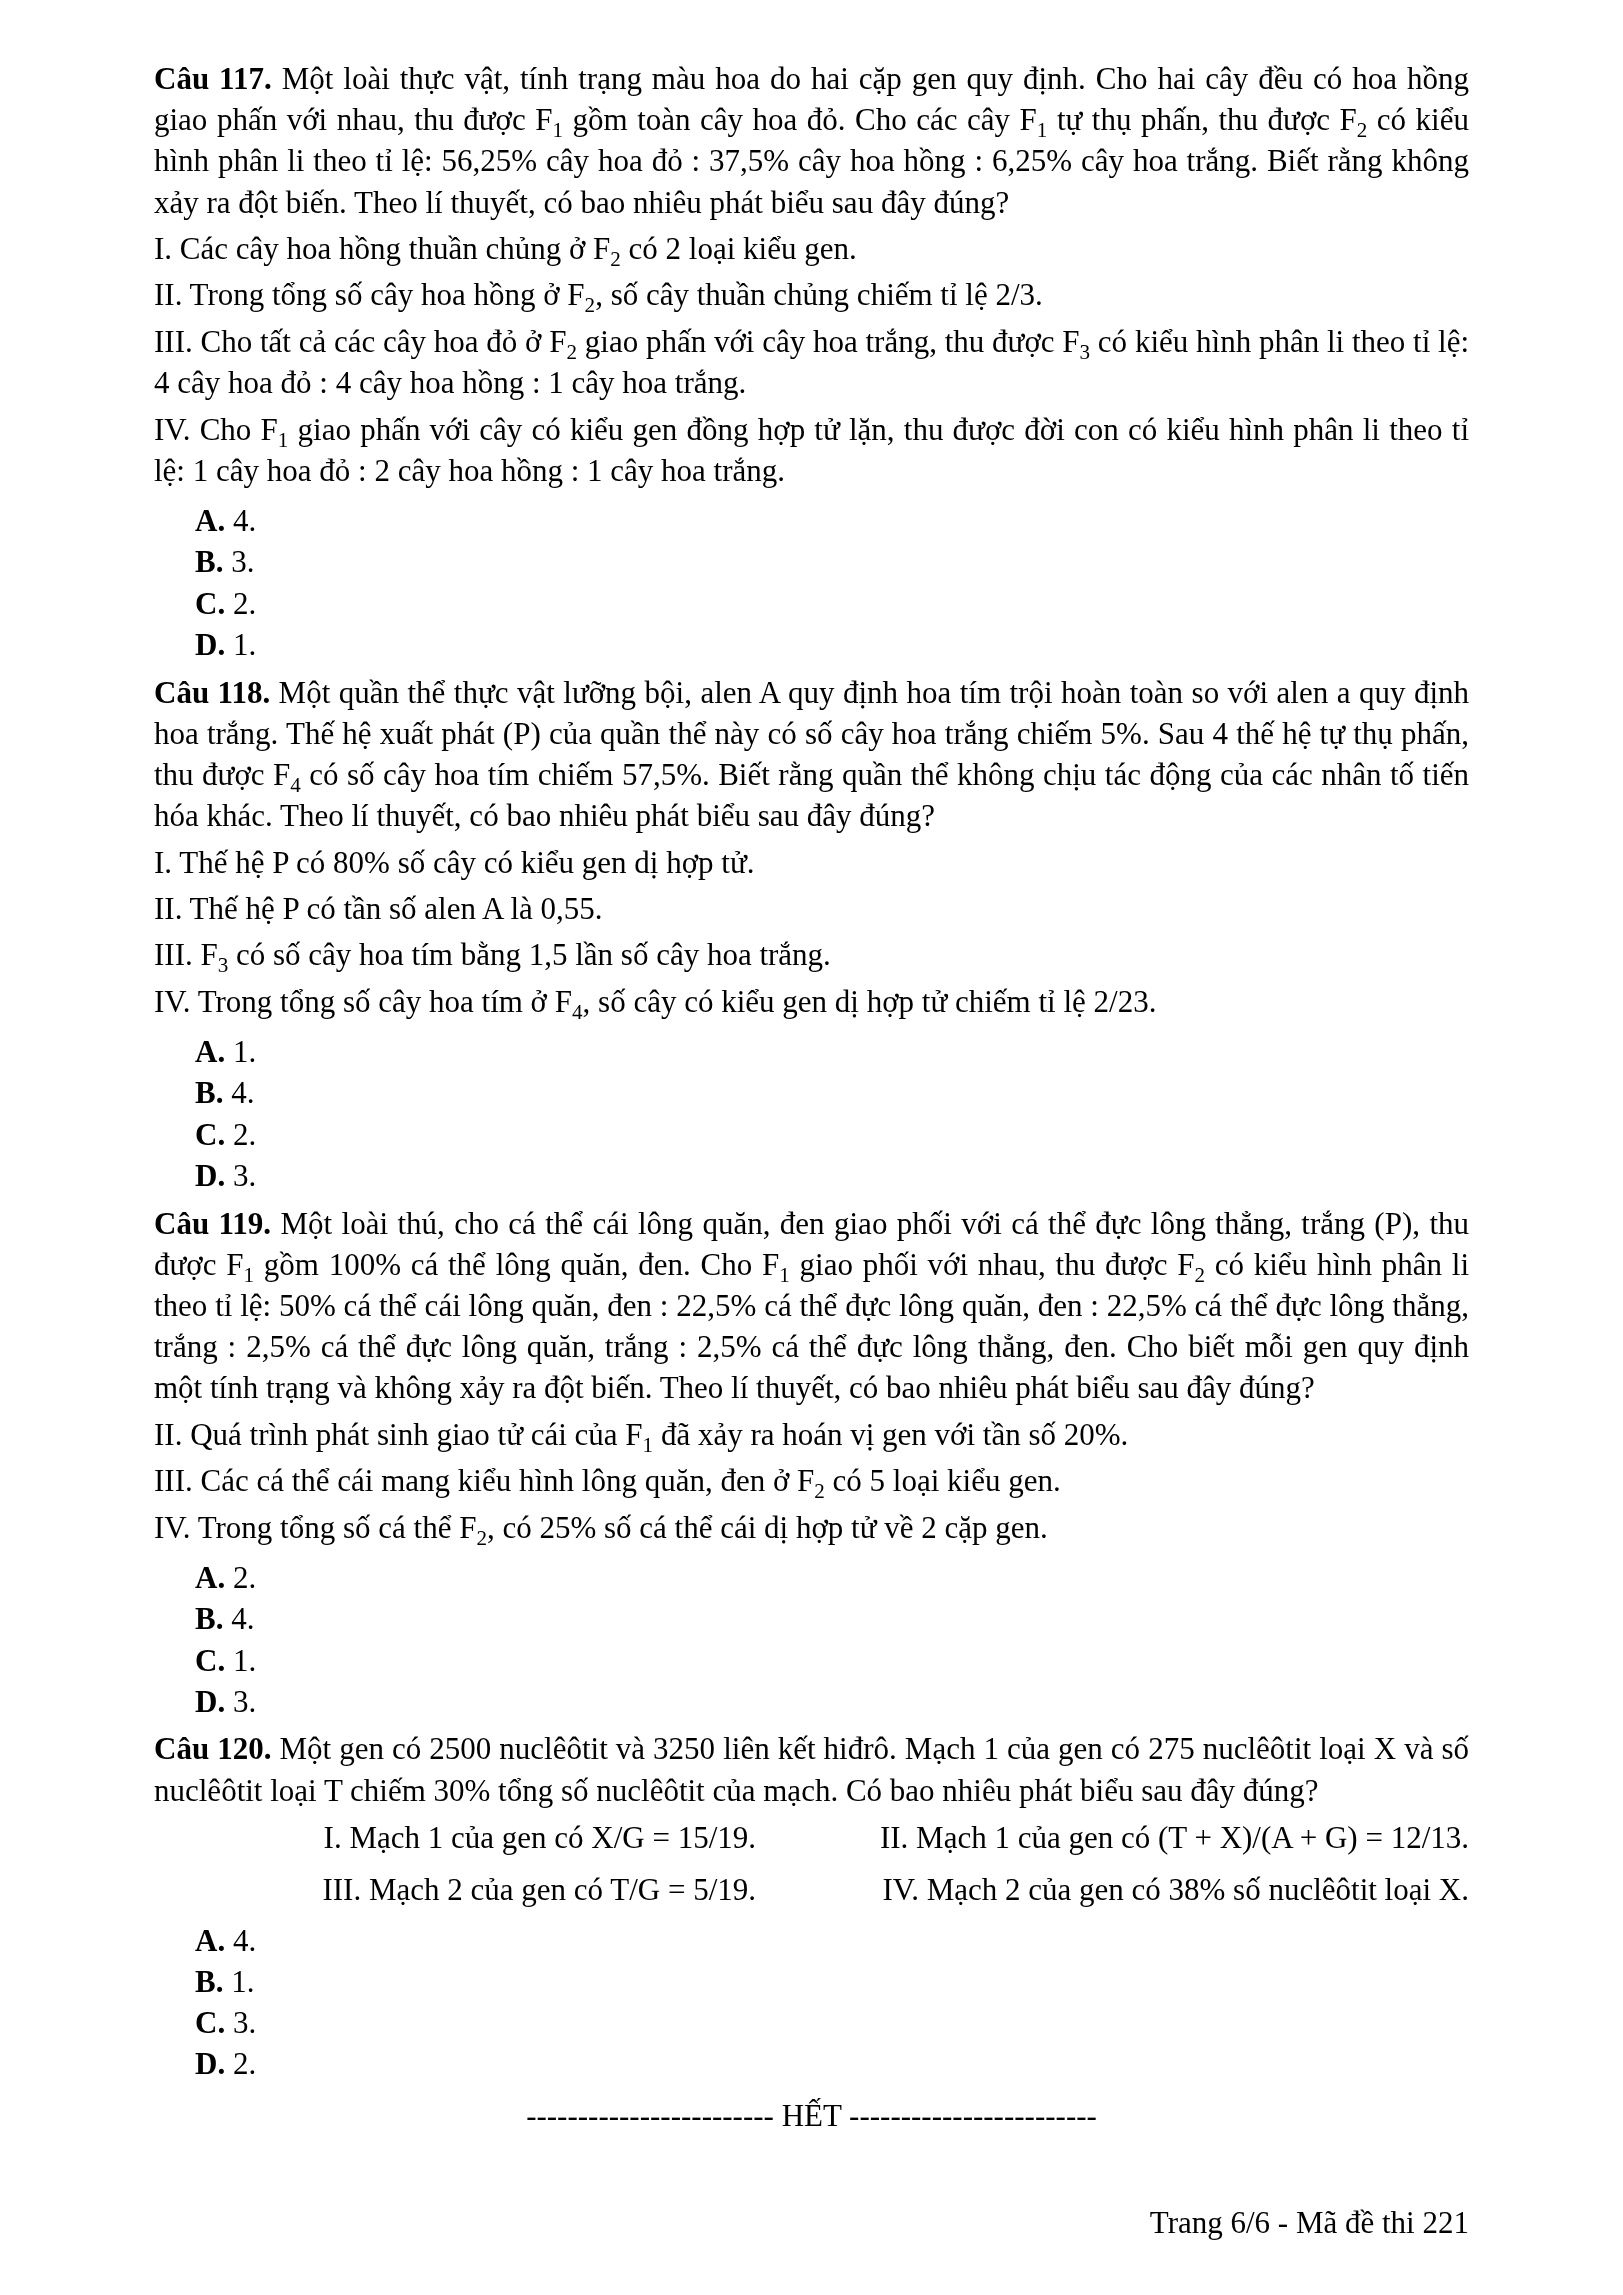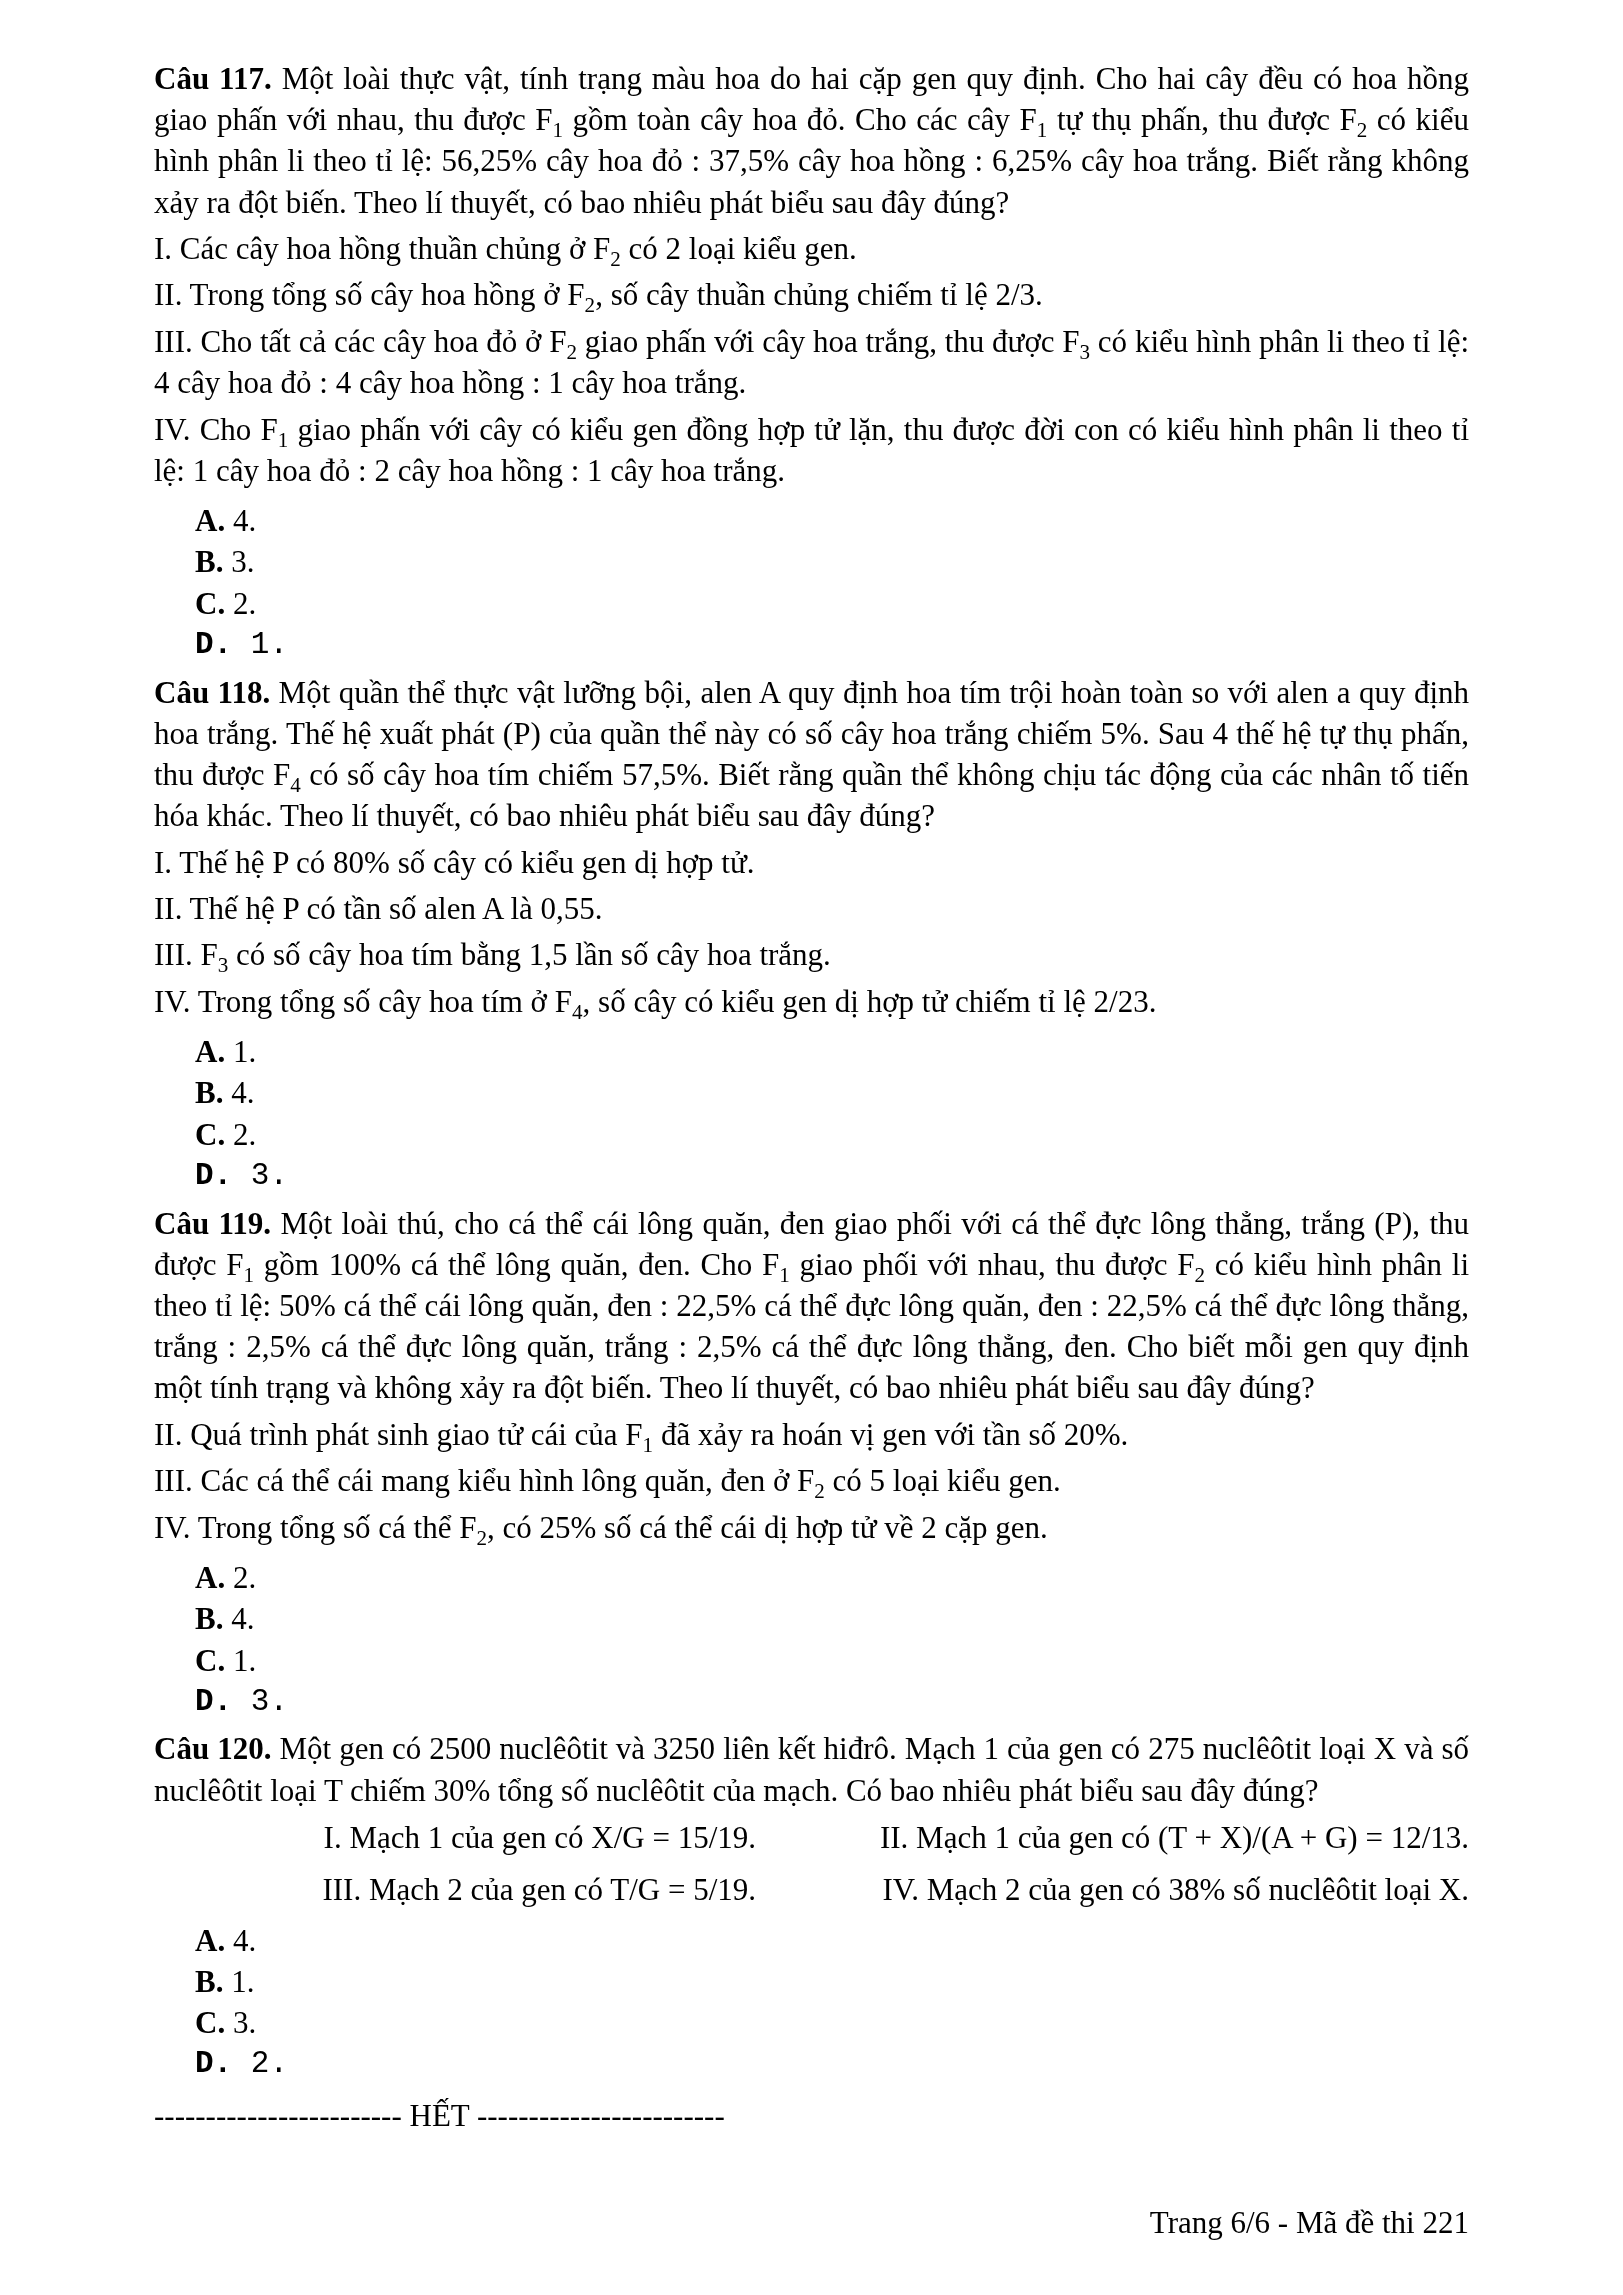--- a/index.html
+++ b/index.html
@@ -29,23 +29,23 @@
   }
   .two-col .statement{margin:0;text-align:right;}
   .options{
     display:flex;
     padding-left:41px;
     margin:9.2px 0 3.9px 0;
     flex-direction:column;
   }
   .opt{width:338px;flex:0 0 auto;}
   .opt:first-child{width:350px;}
-  .opt:last-child{width:auto;font-family:Liberation Mono, monospace;}
+  .opt:last-child{width:auto;}
   .olet{font-weight:bold;}
-  .endline{text-align:left;margin-top:10.5px;}
+  .endline{text-align:center;margin-top:10.5px;}
   .footer{
     position:absolute;
     right:154px;
     bottom:52px;
     white-space:nowrap;
   }
   sub{font-size:0.68em;line-height:0;}
 </style>
 </head>
 <body>

